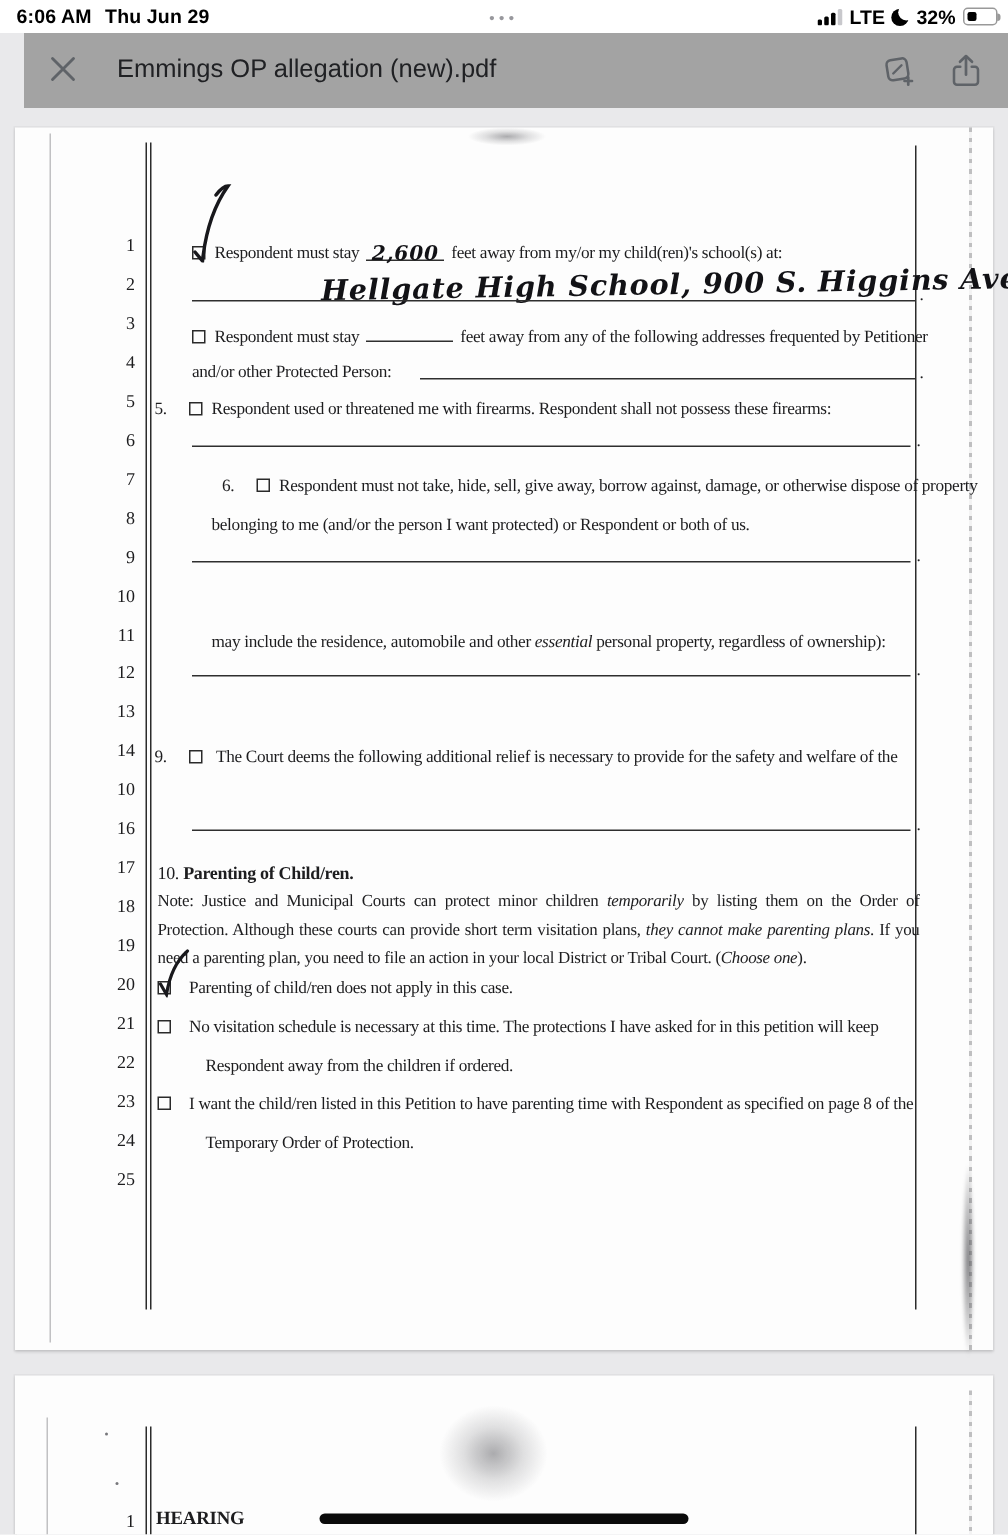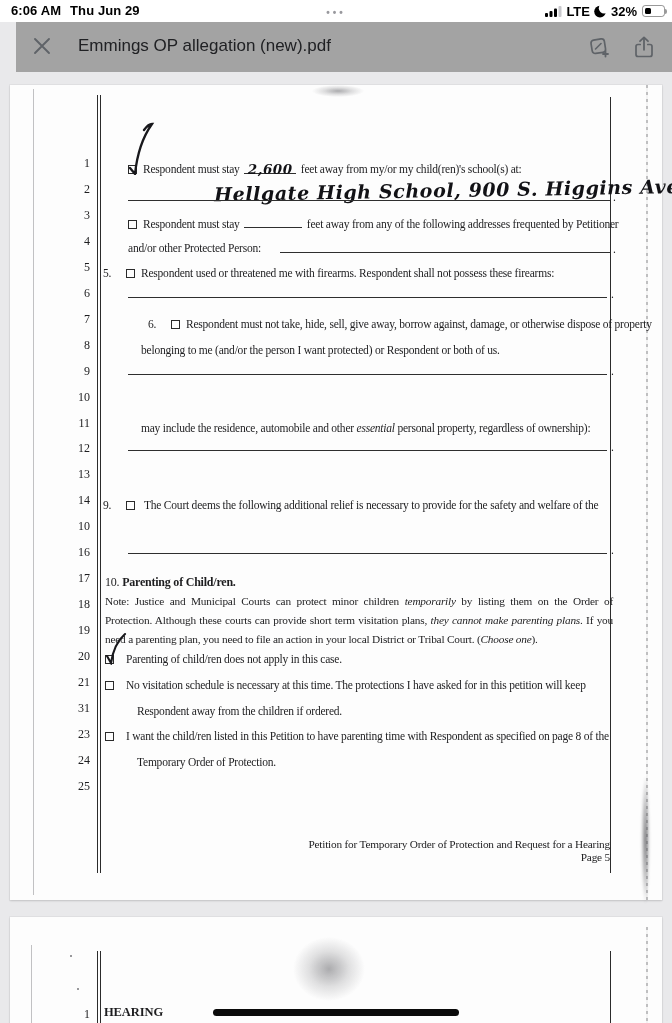--- a/index.html
+++ b/index.html
@@ -139,21 +139,21 @@
         <span>12</span>
         <span>13</span>
         <span>14</span>
         <span>10</span>
         <span>16</span>
         <span>17</span>
         <span>18</span>
         <span>19</span>
         <span>20</span>
         <span>21</span>
-        <span>31</span>
+        <span>22</span>
         <span>23</span>
         <span>24</span>
         <span>25</span>
       </div>
 
     <div class="row" style="left:118px; top:76px;">
       <span class="cb"></span><span>Respondent must stay</span>
       <span class="ul-inline" style="width:52px;"><span class="hw hw-small">2,600</span></span>
       <span>feet away from my/or my child(ren)'s school(s) at:</span>
     </div>
@@ -222,24 +222,20 @@
     <div class="row" style="left:127px; top:619px;">
       <span>Respondent away from the children if ordered.</span>
     </div>
     <div class="row" style="left:95px; top:644px;">
       <span class="cb" style="margin-right:12px;"></span><span>I want the child/ren listed in this Petition to have parenting time with Respondent as specified on page 8 of the</span>
     </div>
     <div class="row" style="left:127px; top:670px;">
       <span>Temporary Order of Protection.</span>
     </div>
 
-    <div class="footer">
-      <div>Petition for Temporary Order of Protection and Request for a Hearing</div>
-      <div>Page 5</div>
-    </div>
   </div>
 
   <div class="page page2">
     <div class="smudge" style="left:283px; top:20px; width:72px; height:64px;"></div>
     <div class="speck" style="left:60px; top:38px;"></div>
     <div class="speck" style="left:67px; top:71px;"></div>
     <div class="vfaint" style="left:21px; top:28px; height:182px;"></div>
     <div class="dblrule" style="left:87px; top:34px; height:176px;"></div>
     <div class="vrule" style="left:600px; top:34px; height:176px;"></div>
     <div class="edge-noise" style="left:636px; top:10px; height:200px;"></div>

